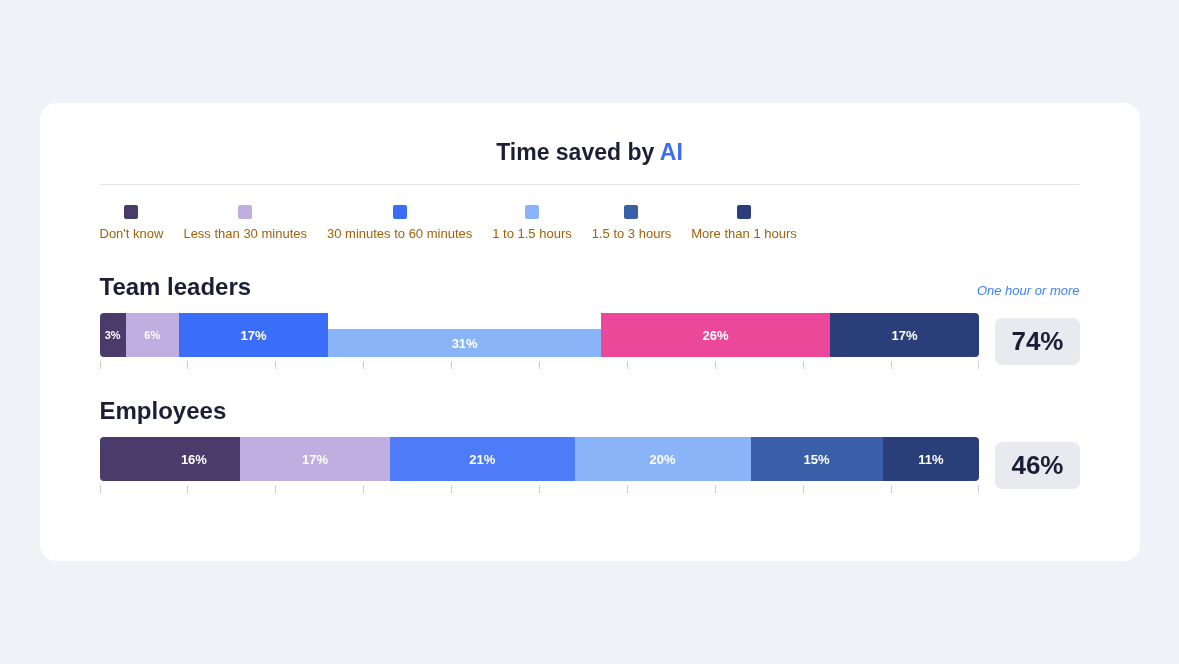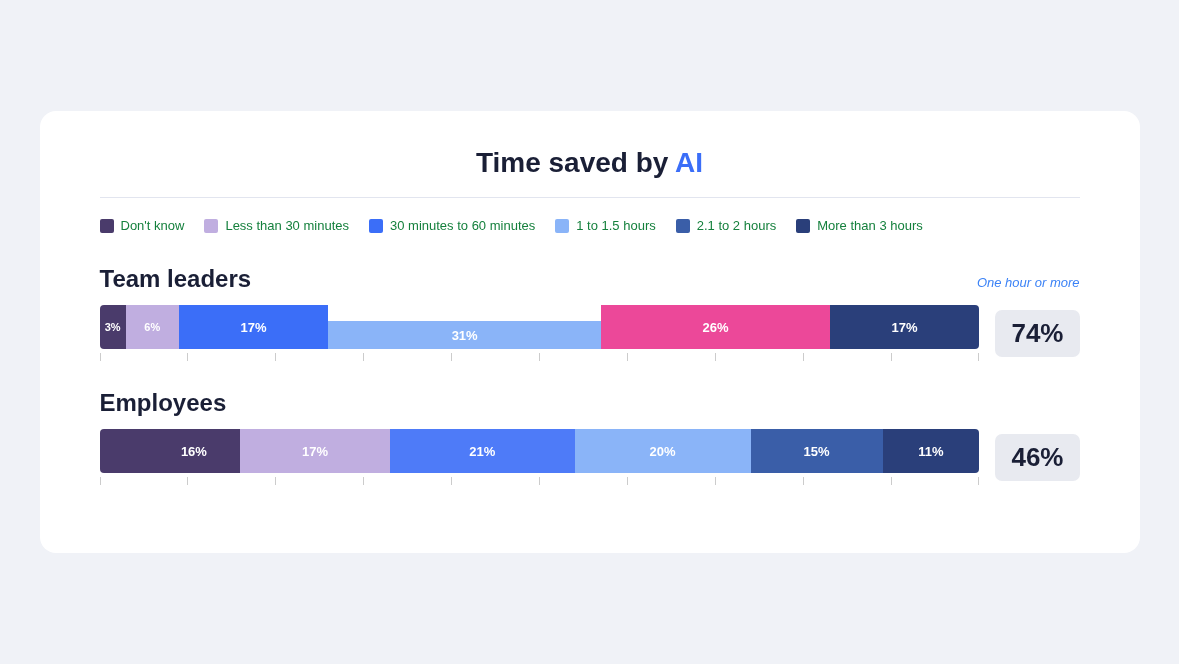--- a/index.html
+++ b/index.html
@@ -14,21 +14,21 @@
       overflow: hidden;
     }
     .card {
       background: #ffffff;
       border-radius: 16px;
       width: 1100px;
       padding: 36px 60px 40px;
     }
     .title {
       text-align: center;
-      font-size: 28px;
+      font-size: 23px;
       font-weight: 700;
       color: #1a1f36;
       margin-bottom: 18px;
     }
     .title .ai-word {
       color: #3b6ef8;
     }
     .divider {
       height: 1px;
       background: #e2e5ef;
@@ -39,21 +39,22 @@
       flex-wrap: wrap;
       gap: 20px;
       margin-bottom: 32px;
       align-items: center;
     }
     .legend-item {
       display: flex;
       align-items: center;
       gap: 7px;
       font-size: 13px;
-      color: #15803d;
+      color: #a16207;
+      flex-direction: column;
     }
     .legend-dot {
       width: 14px;
       height: 14px;
       border-radius: 2px;
       flex-shrink: 0;
     }
     .section {
       margin-bottom: 28px;
     }
@@ -143,25 +144,25 @@
       <div class="legend-item">
     <div class="legend-dot" style="background:#3b6ef8"></div>
     <span>30 minutes to 60 minutes</span>
   </div>
       <div class="legend-item">
     <div class="legend-dot" style="background:#8ab4f8"></div>
     <span>1 to 1.5 hours</span>
   </div>
       <div class="legend-item">
     <div class="legend-dot" style="background:#3a5ea8"></div>
-    <span>2.1 to 2 hours</span>
+    <span>1.5 to 3 hours</span>
   </div>
       <div class="legend-item">
     <div class="legend-dot" style="background:#2a3f7a"></div>
-    <span>More than 3 hours</span>
+    <span>More than 1 hours</span>
   </div>
     </div>
 
   <div class="section">
     <div class="section-header">
       <span class="section-title">Team leaders</span>
       <span class="one-hour-label">One hour or more</span>
     </div>
     <div class="bar-row">
       <div class="bar-container">

